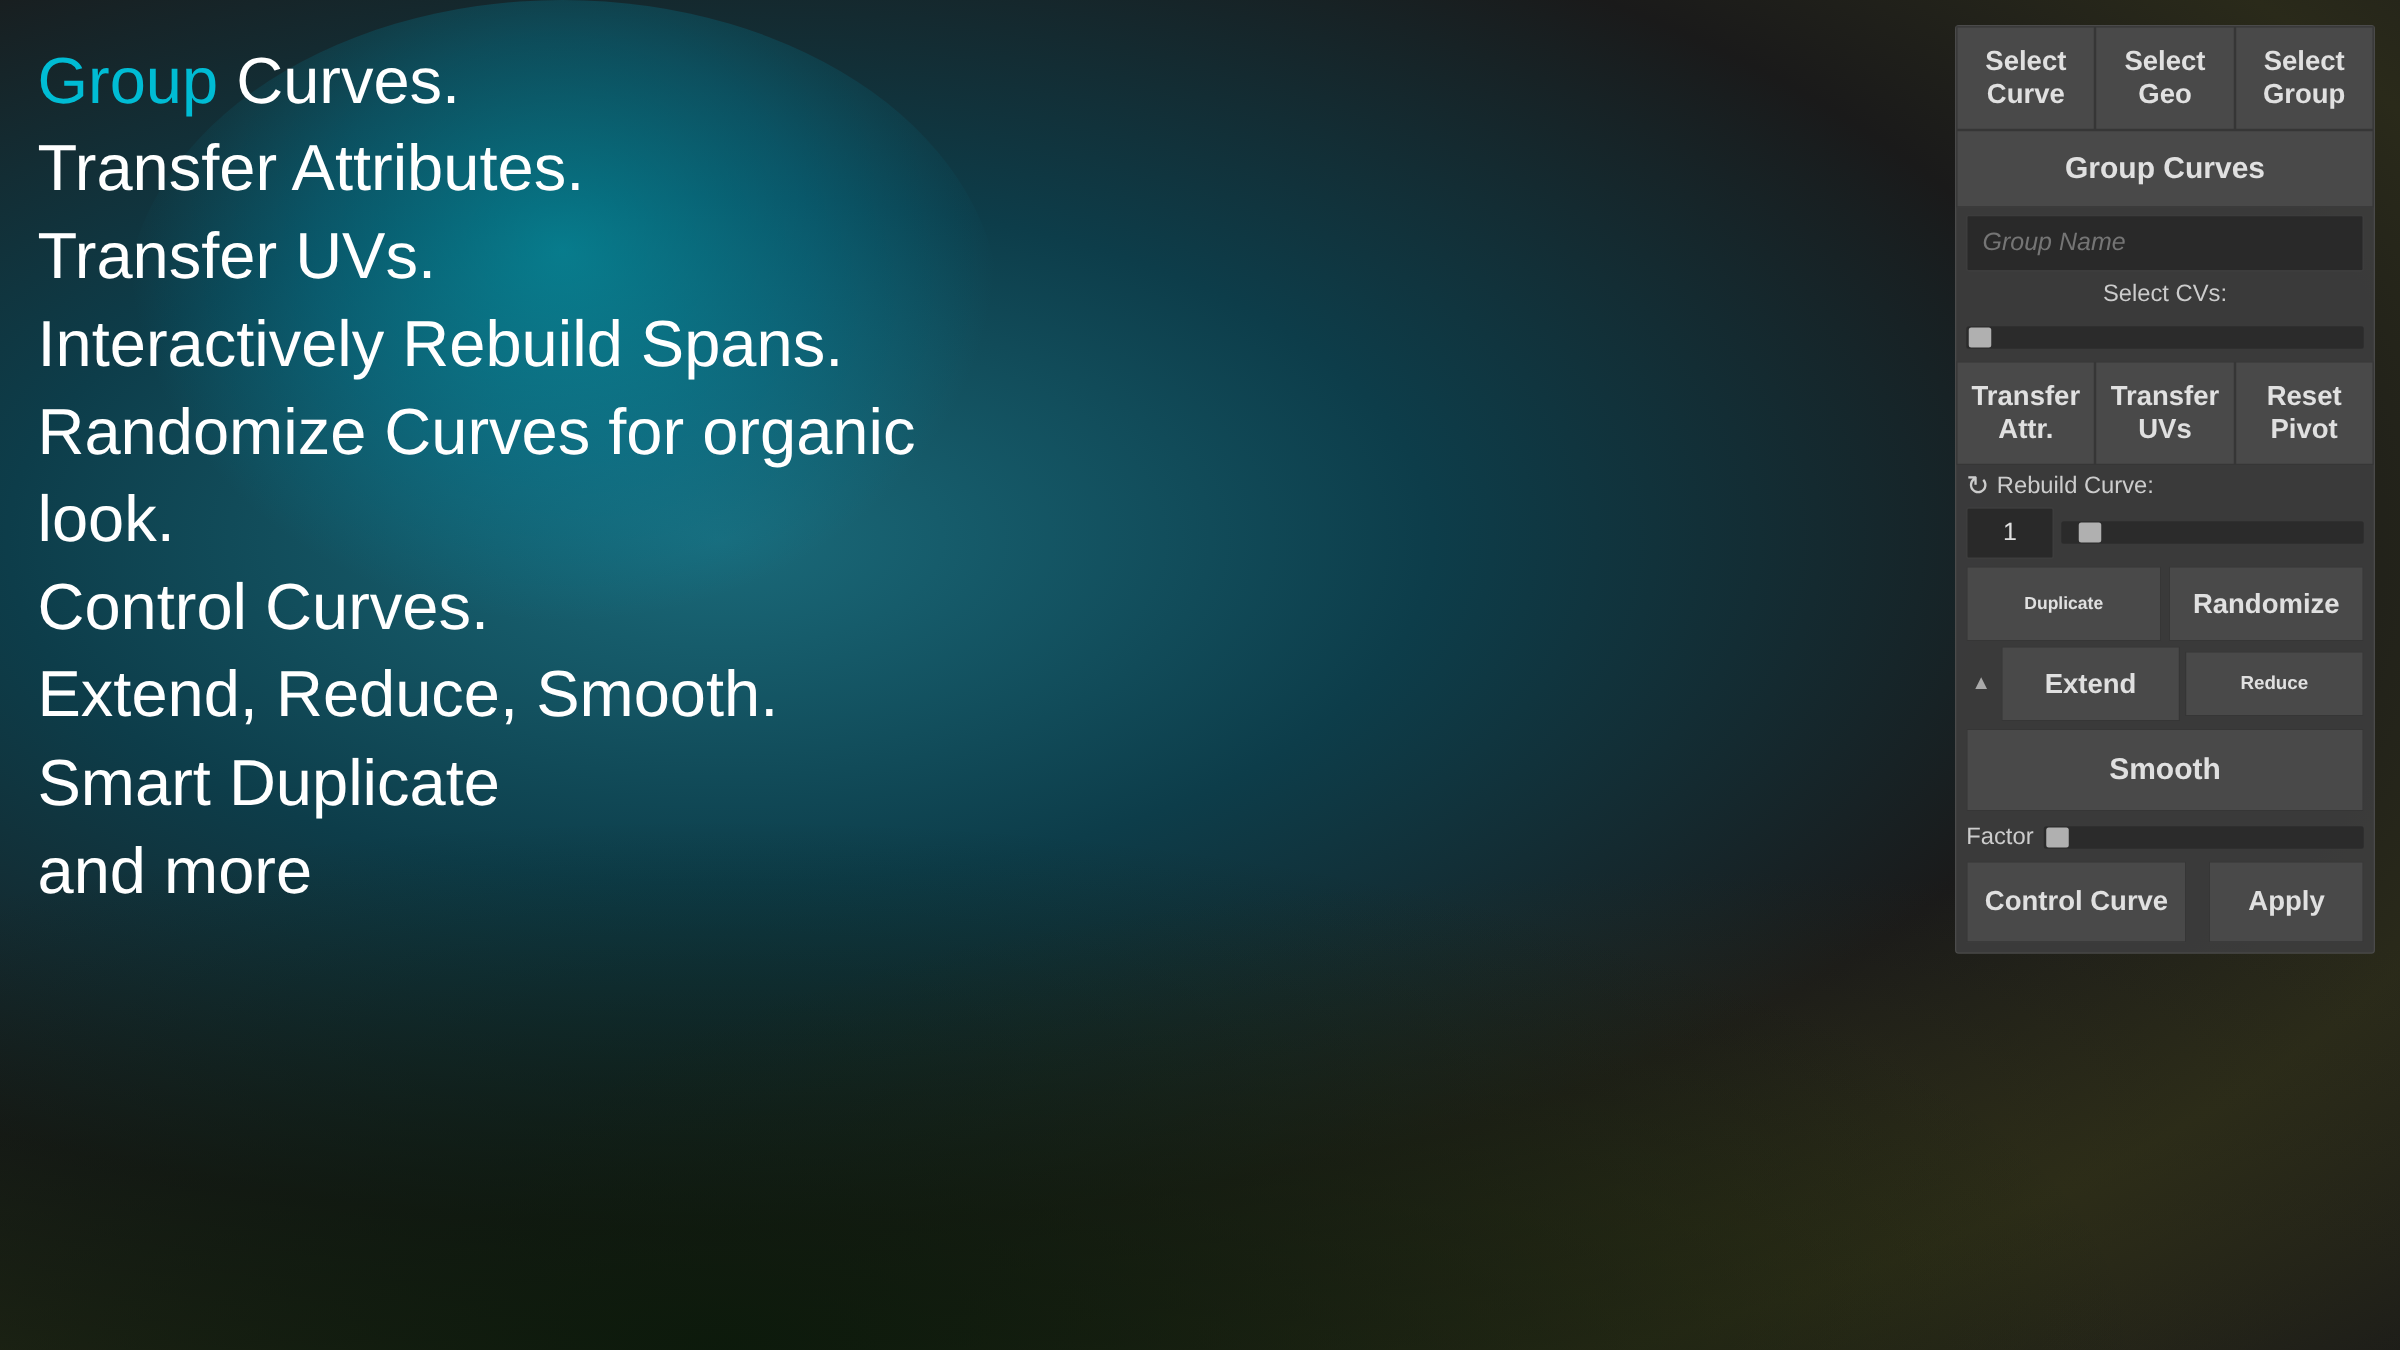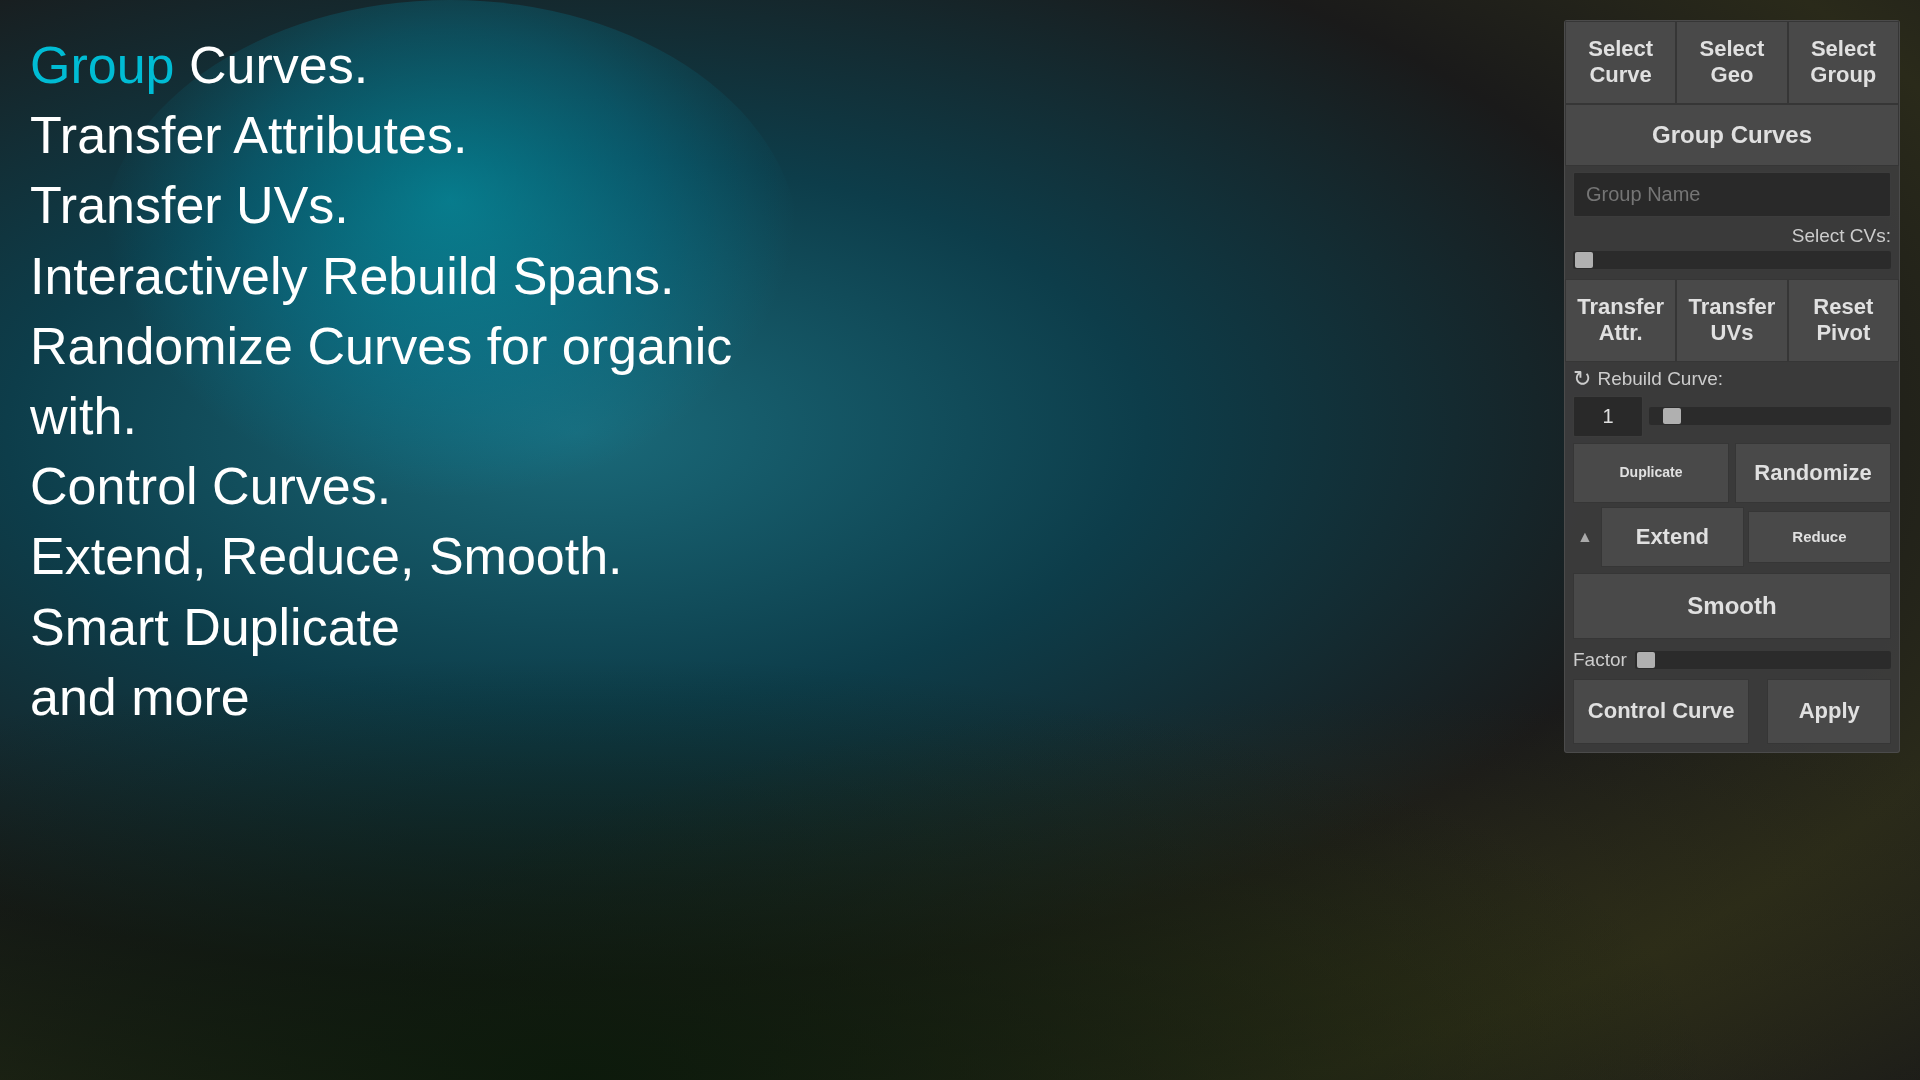--- a/index.html
+++ b/index.html
@@ -104,33 +104,34 @@
 
     .group-name-input {
       width: calc(100% - 16px);
       margin: 6px 8px;
       background: rgba(40,40,40,0.9);
       border: 1px solid rgba(80,80,80,0.5);
       color: #888;
       font-size: 20px;
       padding: 10px 12px;
       border-radius: 2px;
+      font-style: italic;
     }
 
     .select-cvs-section {
       padding: 2px 8px 6px 8px;
       width: 100%;
     }
 
     .select-cvs-label {
-      text-align: right;
+      text-align: center;
       color: #ccc;
       font-size: 19px;
       display: block;
-      margin-bottom: 4px;
+      margin-bottom: 14px;
     }
 
     .slider-track {
       width: 100%;
       height: 18px;
       background: rgba(40,40,40,0.8);
       border-radius: 2px;
       position: relative;
       margin: 4px 0;
     }
@@ -267,21 +268,21 @@
 <div class="bg-dark-trees"></div>
 
 <div class="overlay-text">
   <span class="line">
     <span class="highlight">Group</span> Curves.
   </span>
   <span class="line">Transfer Attributes.</span>
   <span class="line">Transfer UVs.</span>
   <span class="line">Interactively Rebuild Spans.</span>
   <span class="line">Randomize Curves for organic</span>
-  <span class="line">with.</span>
+  <span class="line">look.</span>
   <span class="line">Control Curves.</span>
   <span class="line">Extend, Reduce, Smooth.</span>
   <span class="line">Smart Duplicate</span>
   <span class="line">and more</span>
 </div>
 
 <div class="panel">
 
   
   <div class="panel-row">

